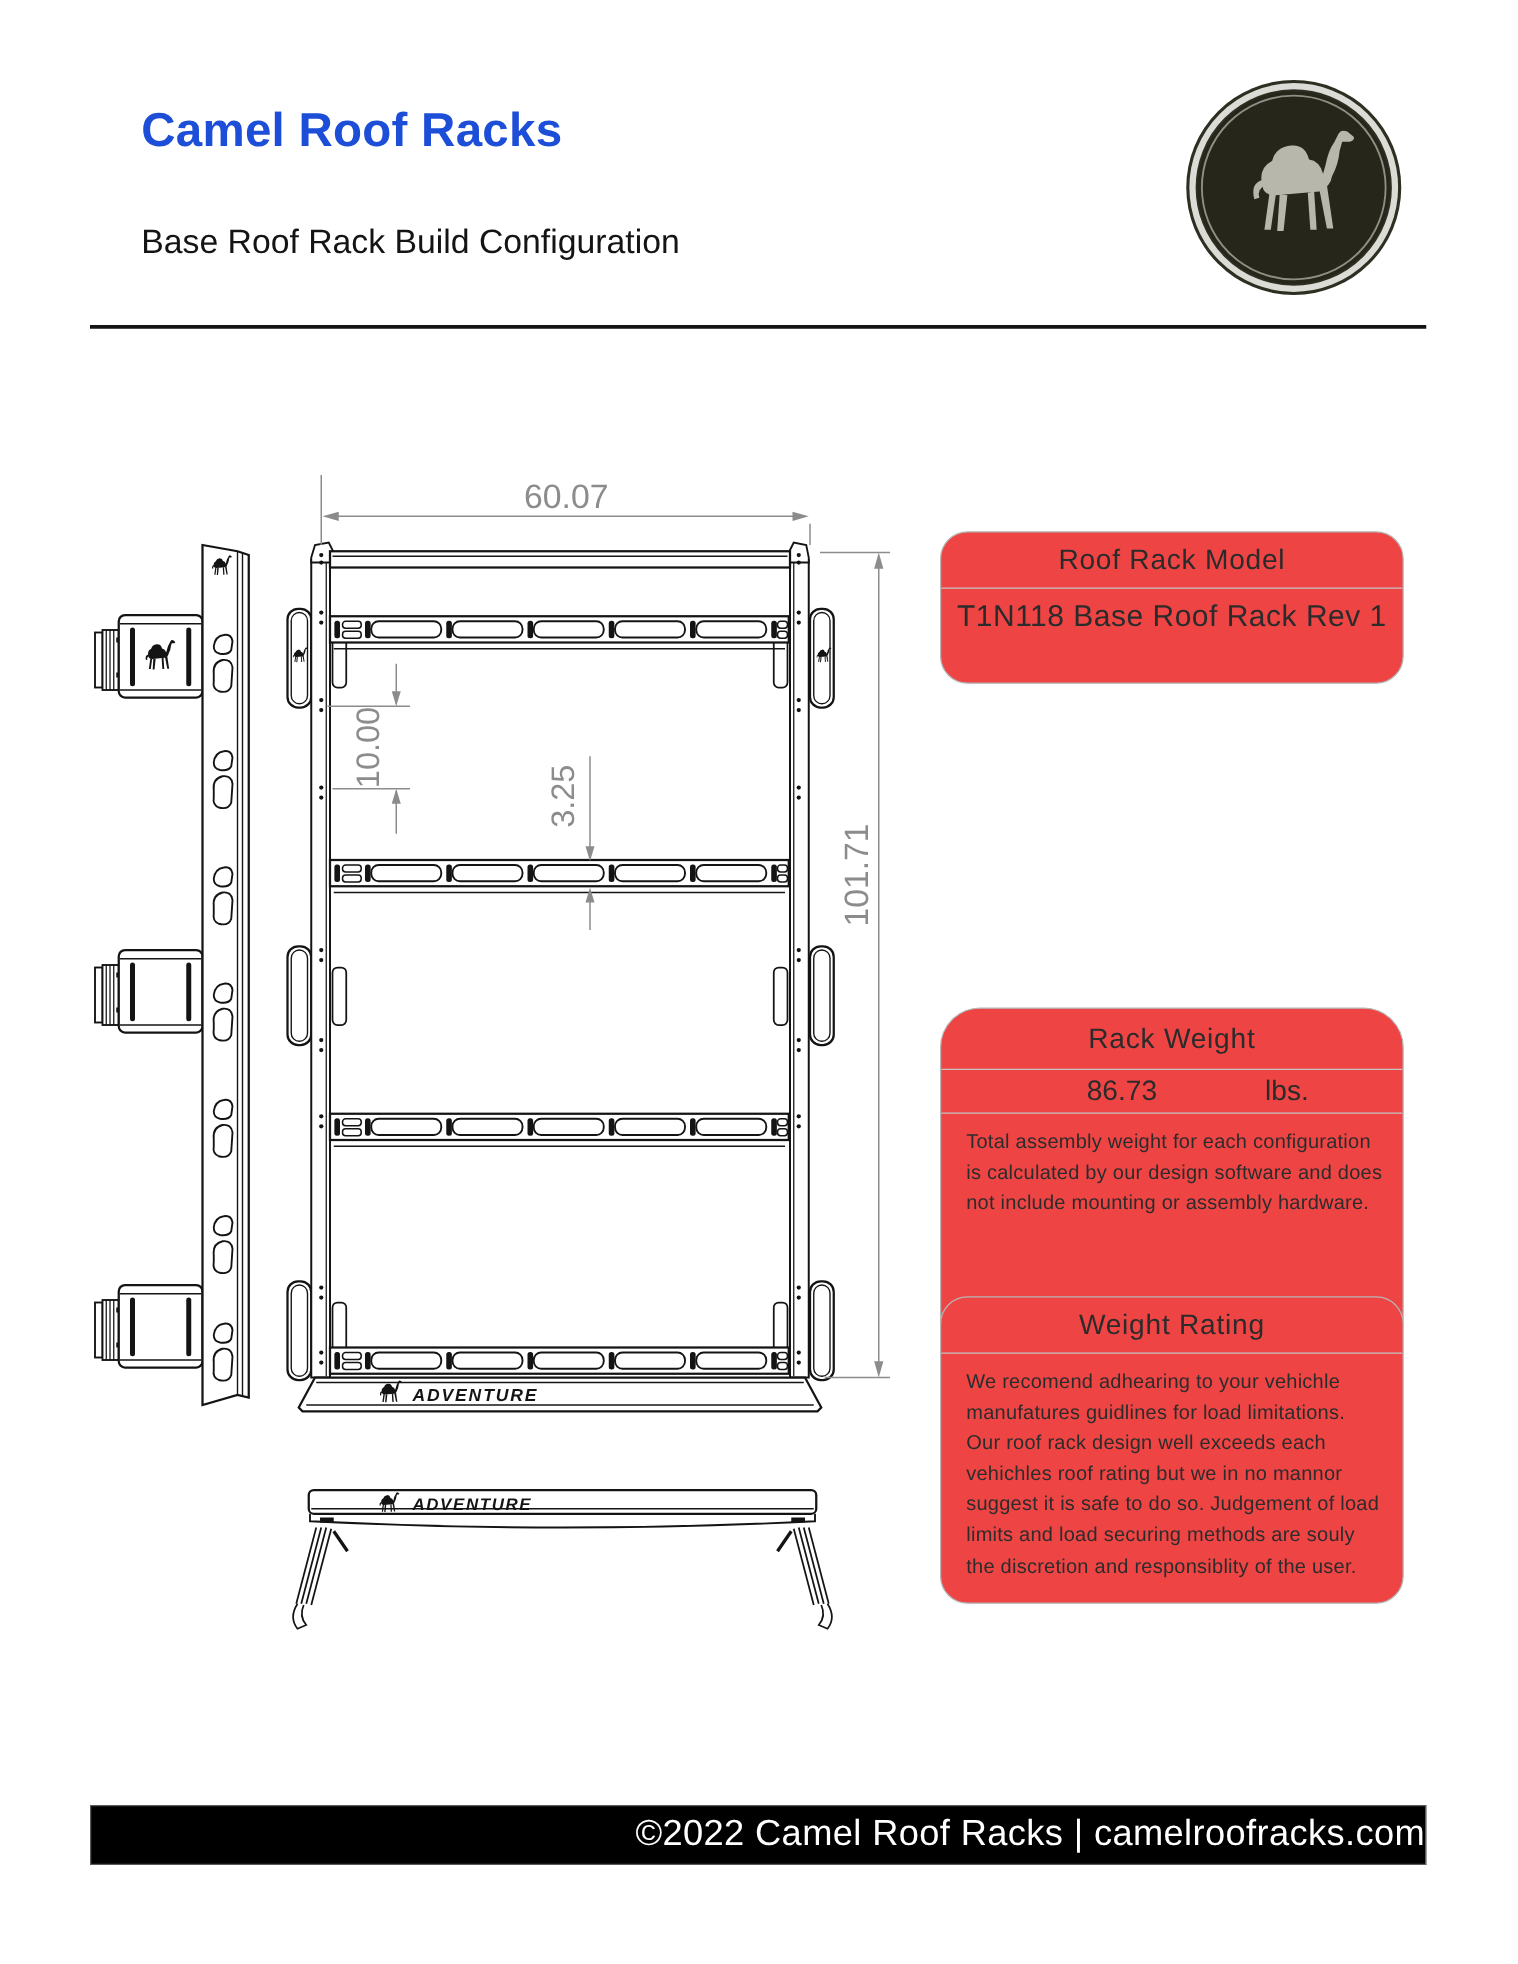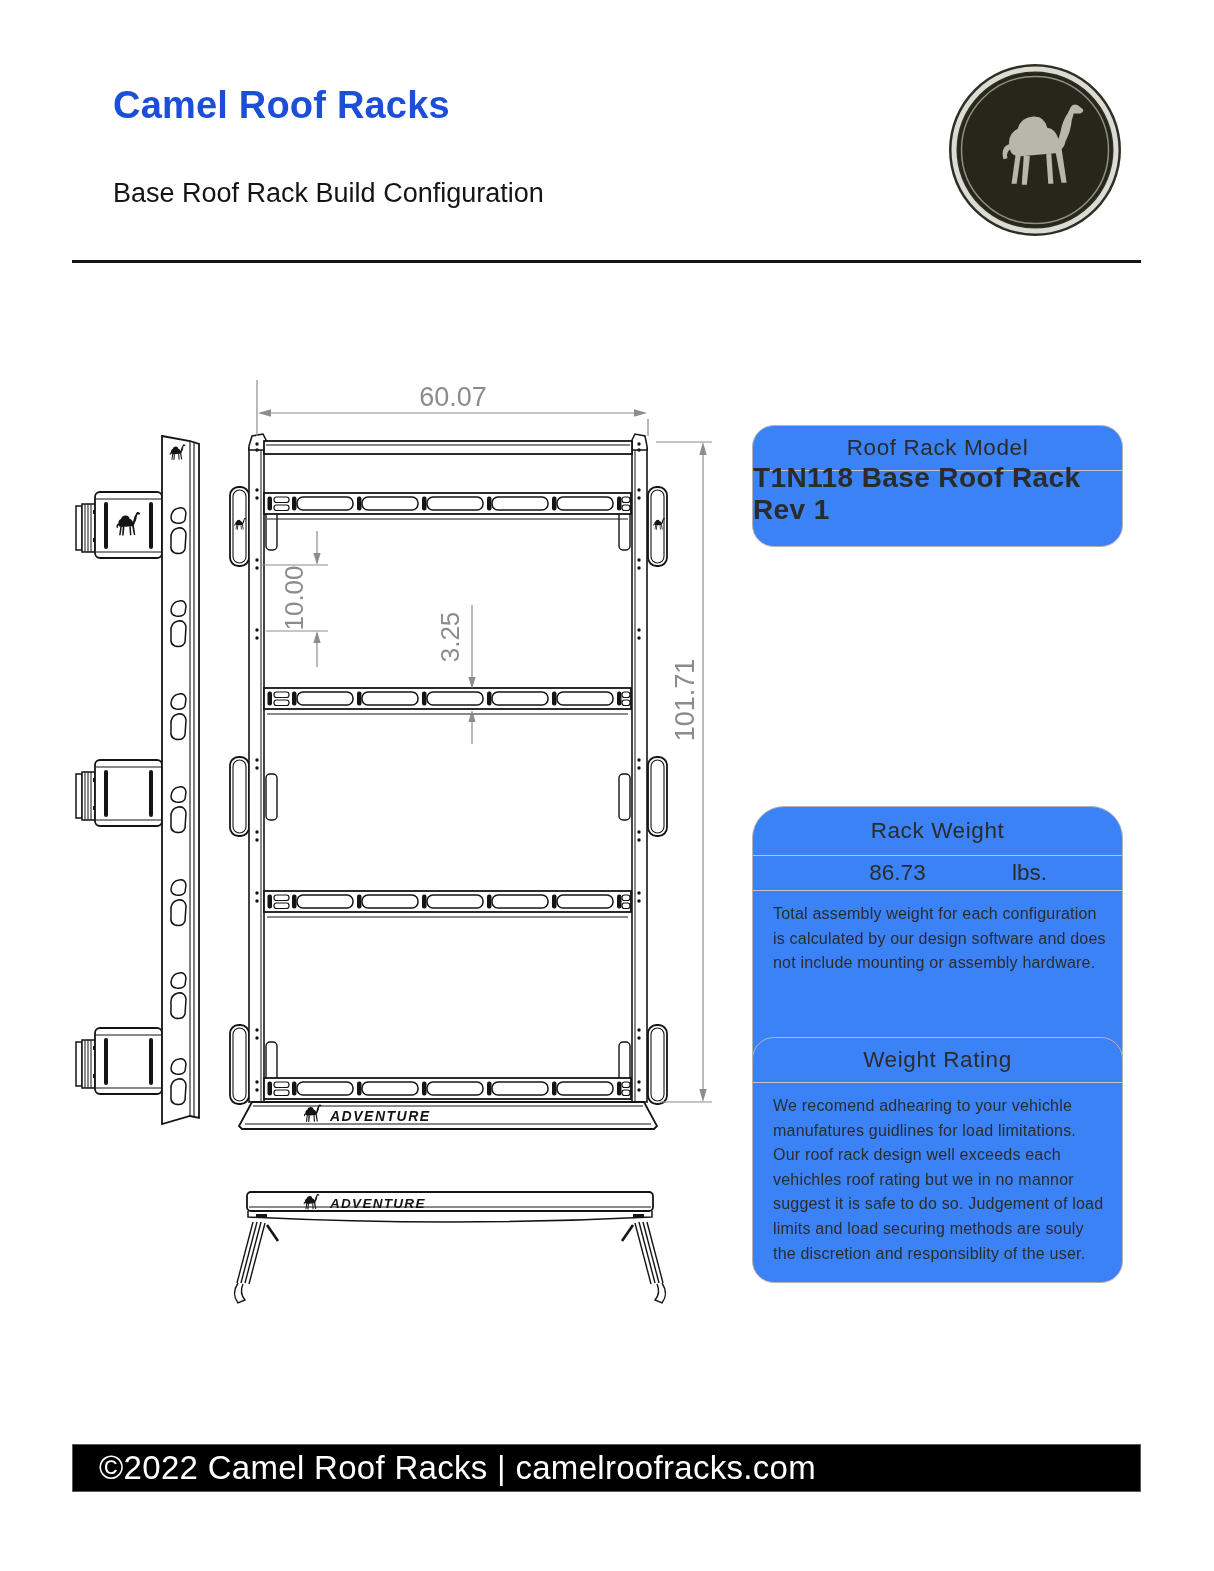--- a/index.html
+++ b/index.html
@@ -4,39 +4,39 @@
 <style>
   html,body{margin:0;padding:0;background:#ffffff;}
   .page{position:relative;width:1214px;height:1571px;background:#fff;overflow:hidden;
         font-family:"Liberation Sans", sans-serif;color:#222;}
   .doc-title{position:absolute;left:113px;top:84px;font-size:38px;font-weight:700;color:#1d4ed8;letter-spacing:0.2px;}
   .doc-subtitle{position:absolute;left:113px;top:178px;font-size:27px;font-weight:400;color:#141414;}
   .logo{position:absolute;left:947px;top:62px;width:176px;height:176px;}
   .rule{position:absolute;left:72px;top:260px;width:1069px;height:2.5px;background:#141414;}
   .drawing{position:absolute;left:60px;top:372px;width:660px;height:950px;}
 
-  .panel{position:absolute;left:752px;width:371px;background:#3b82f6;border:1.6px solid #b5b5b5;
+  .panel{position:absolute;left:752px;width:371px;background:#ef4444;border:1.6px solid #b5b5b5;
          border-radius:22px;box-sizing:border-box;overflow:hidden;color:#2e2e2e;}
   .panel .hd{display:flex;align-items:center;justify-content:center;border-bottom:1.5px solid #c4c4c4;
              font-size:22.5px;font-weight:500;letter-spacing:0.6px;color:#2b2b2b;}
   .panel .val{display:flex;align-items:center;justify-content:center;font-size:23px;letter-spacing:0.4px;color:#2b2b2b;}
   .panel .valrow{display:flex;align-items:center;border-bottom:1.5px solid #c4c4c4;font-size:22.5px;color:#2b2b2b;}
   .panel .valrow .num{flex:1;text-align:center;padding-left:30px;}
   .panel .valrow .unit{width:110px;text-align:left;}
   .panel .note{padding:11px 16px 0 20px;font-size:16px;line-height:24.6px;color:#2c2c2c;letter-spacing:0.2px;}
 
-  #panel-model{top:425px;height:122px;} #panel-model .hd{height:44px;} #panel-model .val{height:46px;font-size:28px;font-weight:bold;}
+  #panel-model{top:425px;height:122px;} #panel-model .hd{height:44px;} #panel-model .val{height:46px;font-size:24px;}
   #panel-material{top:584px;height:86px;} #panel-material .hd{height:40px;} #panel-material .val{height:44px;}
   #panel-finish{top:709px;height:84px;} #panel-finish .hd{height:41px;} #panel-finish .val{height:41px;}
   #panel-weight{top:806px;height:283px;border-radius:32px;} #panel-weight .hd{height:48px;} #panel-weight .valrow{height:34px;}
   #panel-rating{top:1037px;height:246px;} #panel-rating .hd{height:44px;}
 
   .footer{position:absolute;left:72px;top:1444px;width:1069px;height:48px;background:#000;
           border:1px solid #5a5a5a;box-sizing:border-box;}
-  .footer span{display:block;padding-left:26px;line-height:45px;font-size:33px;color:#fff;letter-spacing:0.3px;}
+  .footer span{display:block;padding-left:26px;line-height:45px;font-size:29px;color:#fff;letter-spacing:0.3px;text-align:right;}
 </style>
 </head>
 <body>
 
 <div class="page">
 
   <div class="doc-title">Camel Roof Racks</div>
   <div class="doc-subtitle">Base Roof Rack Build Configuration</div>
 
   <svg class="logo" viewBox="0 0 176 176">

